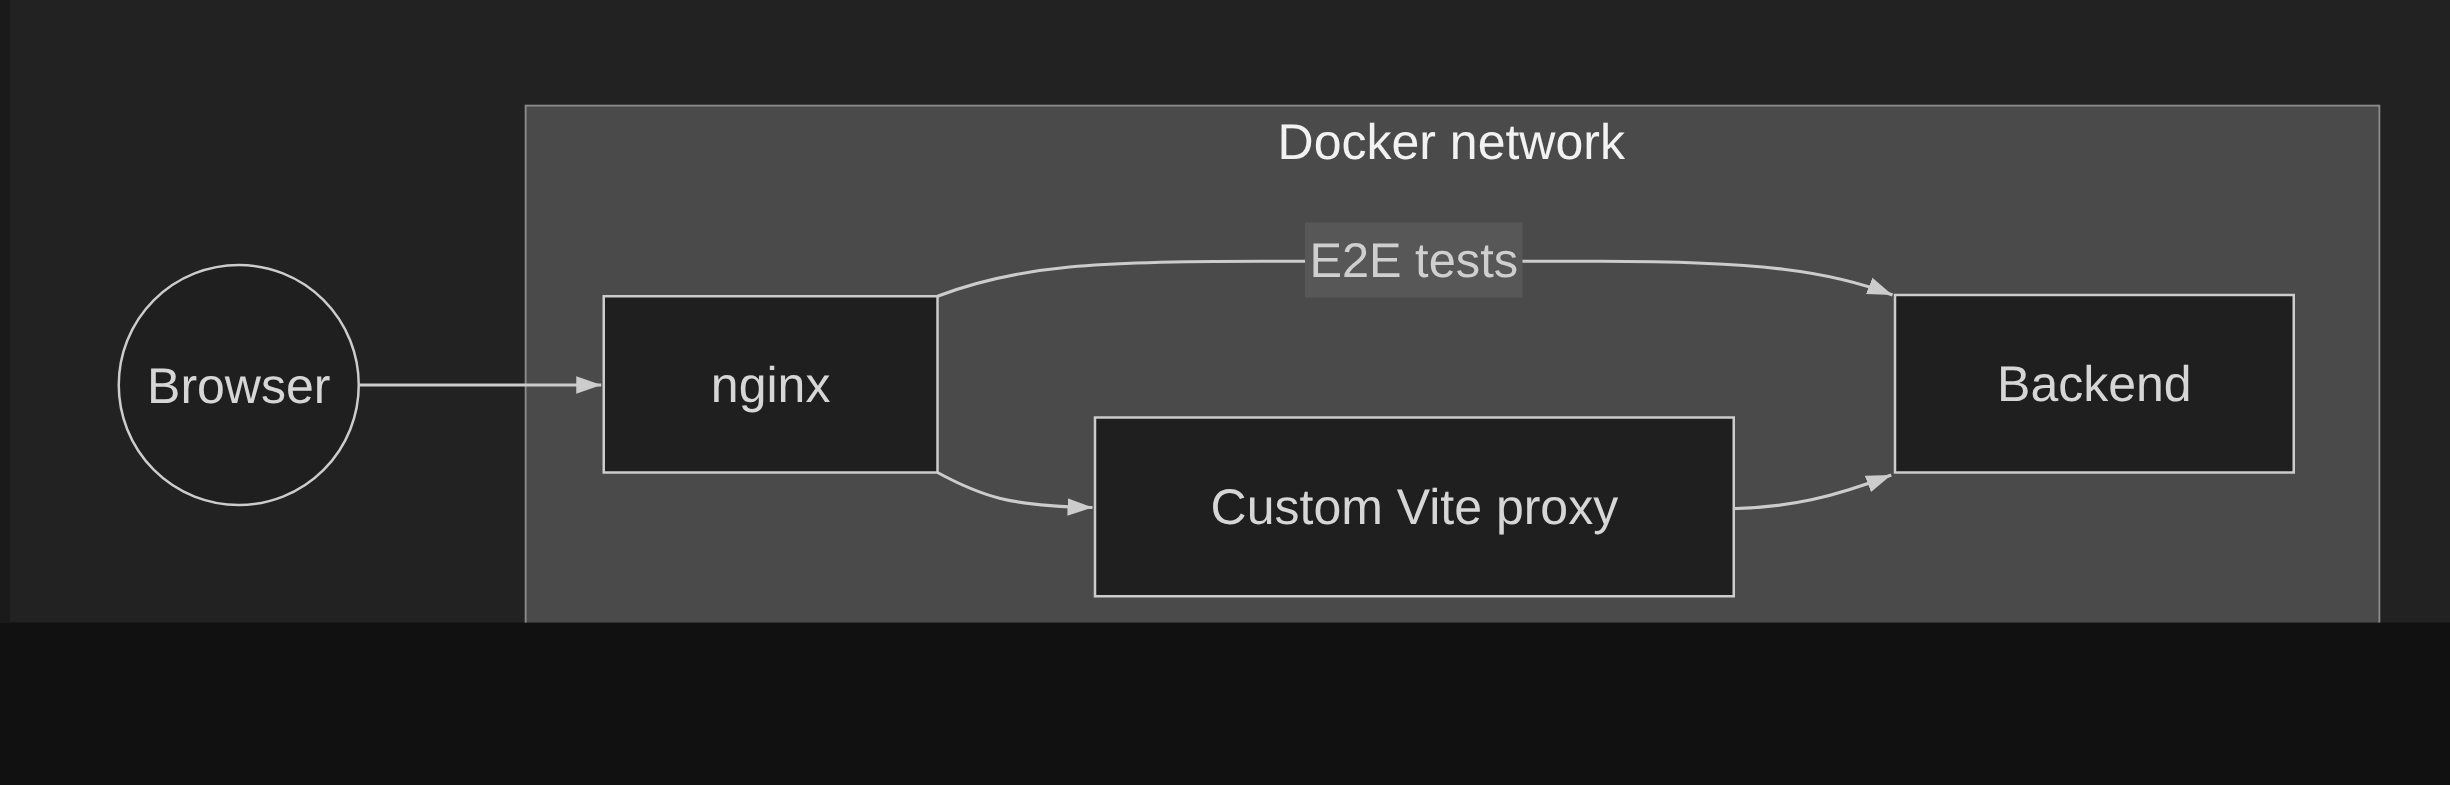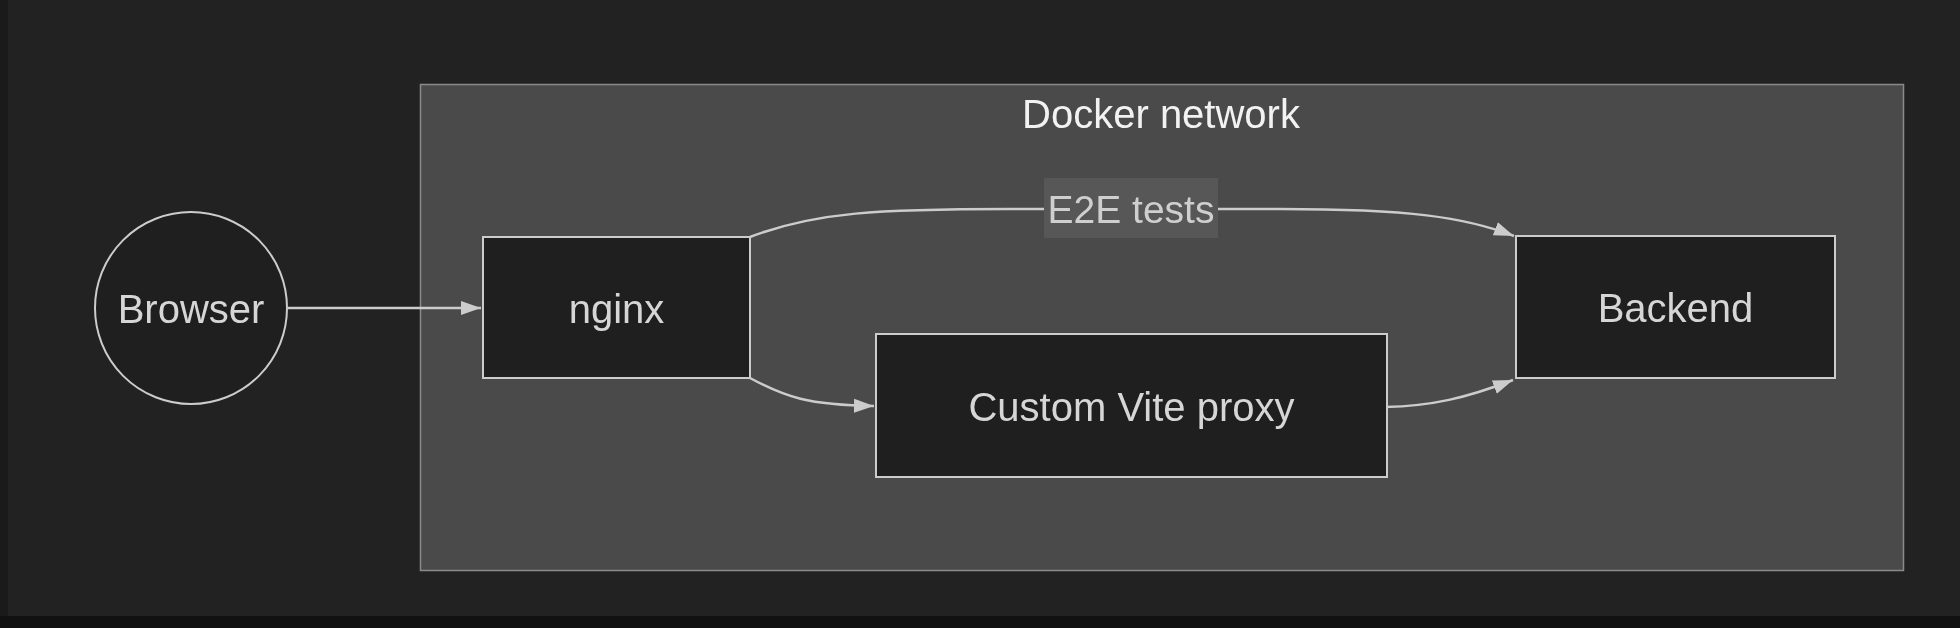--- a/index.html
+++ b/index.html
@@ -1,19 +1,19 @@
 <!DOCTYPE html>
 <html><head>
 <meta charset="utf-8">
 <style>
   html, body { margin: 0; padding: 0; background: #111; }
   .stage {
     position: relative;
     width: 1960px;
-    height: 616px;
+    height: 498px;
     overflow: hidden;
     font-family: "Liberation Sans", sans-serif;
     text-decoration: underline;
   }
   svg { display: block; }
   .edge {
     fill: none;
     stroke-width: 2.5;
   }
   .cluster-rect { stroke-width: 1.5; }

